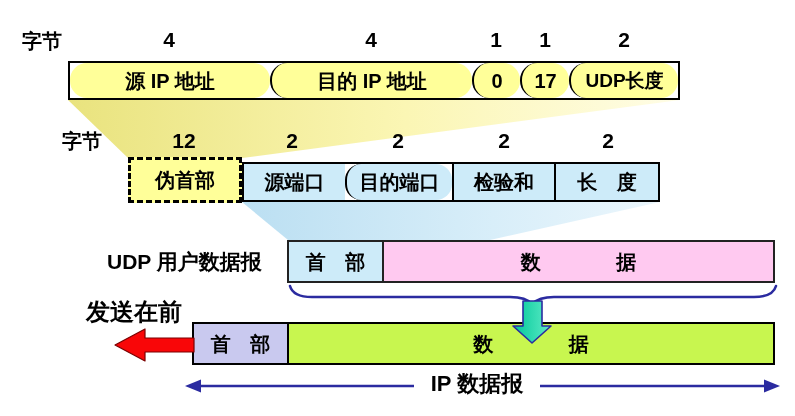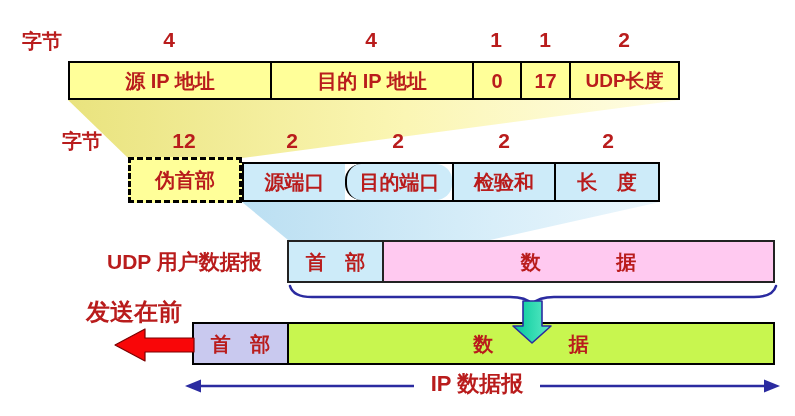--- a/index.html
+++ b/index.html
@@ -1,25 +1,25 @@
 <!DOCTYPE html>
 <html><head>
 <meta charset="utf-8">
 <style>
   html,body{margin:0;padding:0;background:#fff;}
   .canvas{position:relative;width:795px;height:416px;background:#ffffff;overflow:hidden;
-          font-family:"Liberation Sans","DejaVu Sans",sans-serif;font-weight:bold;color:#b91c1c;}
+          font-family:"Liberation Sans","DejaVu Sans",sans-serif;font-weight:bold;color:#000000;}
   svg.layer{position:absolute;left:0;top:0;width:795px;height:416px;}
   .bg{z-index:1;}
   .fg{z-index:3;}
   .rowbox{position:absolute;z-index:2;display:flex;box-sizing:border-box;border:2px solid #000;background:#fff;}
   .cell{box-sizing:border-box;display:flex;align-items:center;justify-content:center;
         font-size:20px;line-height:1;white-space:nowrap;}
   .cell + .cell{border-left:2px solid #000;}
-  .yellow{background:#FFFF99;}
+  .yellow{background:#FFFF99;border-radius:17px;}
   .blue{background:#CDEBF9;}
   .pink{background:#FFC9F0;}
   .lavender{background:#C9C9EF;}
   .green{background:#C8F64F;}
   .dashedbox{position:absolute;z-index:2;box-sizing:border-box;border:3px dashed #000;background:#FFFF99;
              display:flex;align-items:center;justify-content:center;font-size:20px;}
   .num{position:absolute;z-index:4;transform:translateX(-50%);font-size:21px;line-height:1;}
   .lbl{position:absolute;z-index:4;font-size:20px;line-height:1;white-space:nowrap;}
   .ws-med{word-spacing:14px;}
   .ws-wide{word-spacing:70px;}

